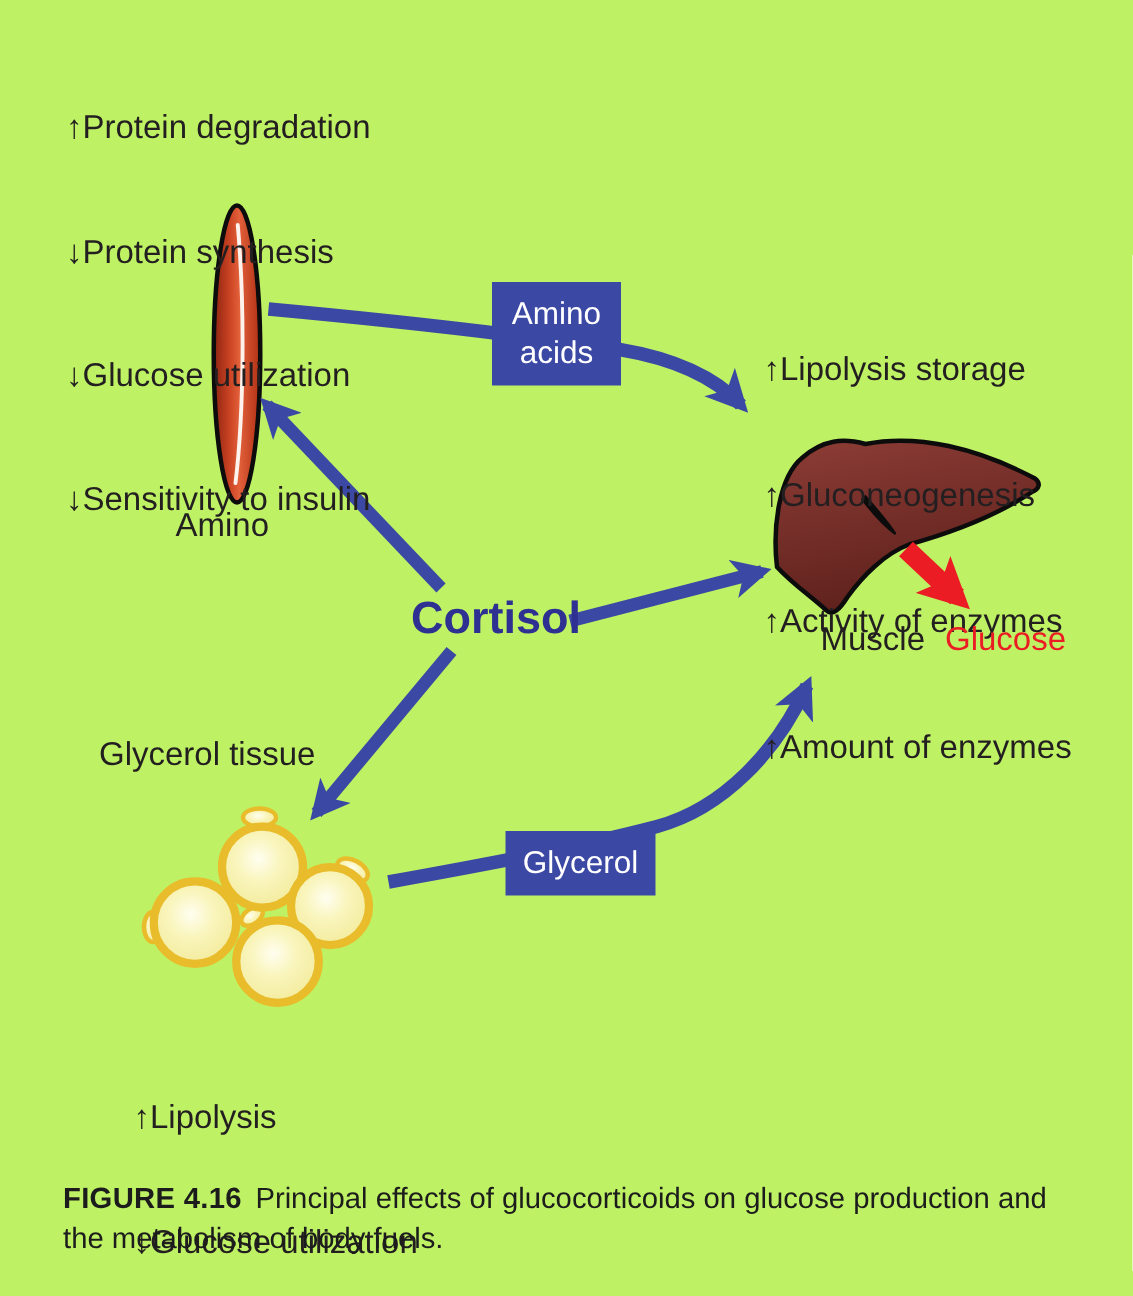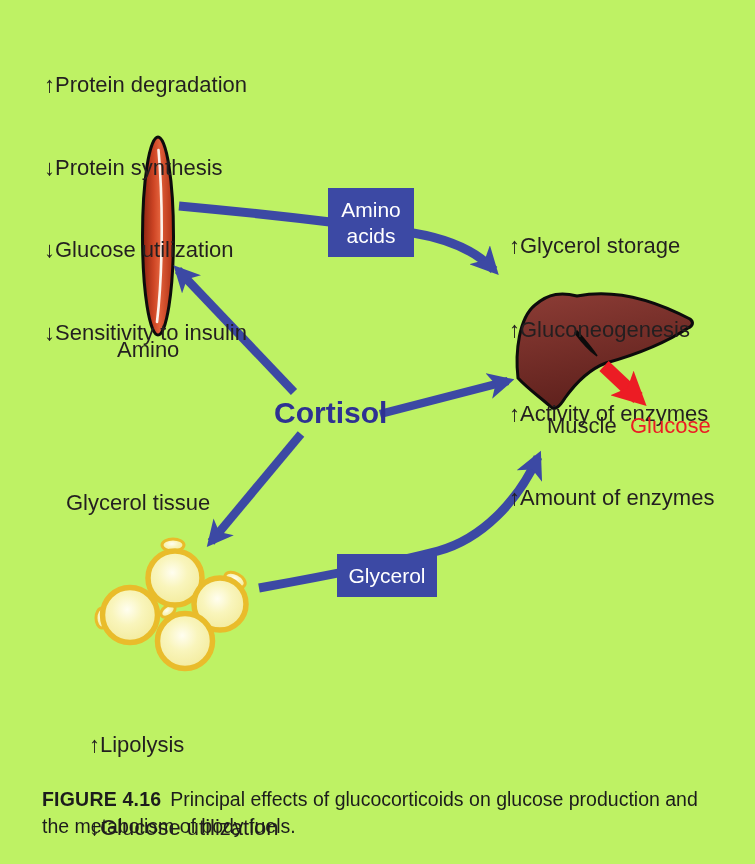--- a/index.html
+++ b/index.html
@@ -97,21 +97,21 @@
   </svg>
 
   <div class="txt list" id="tl-list">
     <div>↑Protein degradation</div>
     <div>↓Protein synthesis</div>
     <div>↓Glucose utilization</div>
     <div>↓Sensitivity to insulin</div>
   </div>
 
   <div class="txt list" id="tr-list">
-    <div>↑Glycerol storage</div>
+    <div>↑Lipolysis storage</div>
     <div>↑Gluconeogenesis</div>
     <div>↑Activity of enzymes</div>
     <div>↑Amount of enzymes</div>
   </div>
 
   <div class="txt list" id="bl-list">
     <div>↑Lipolysis</div>
     <div>↓Glucose utilization</div>
     
   </div>

